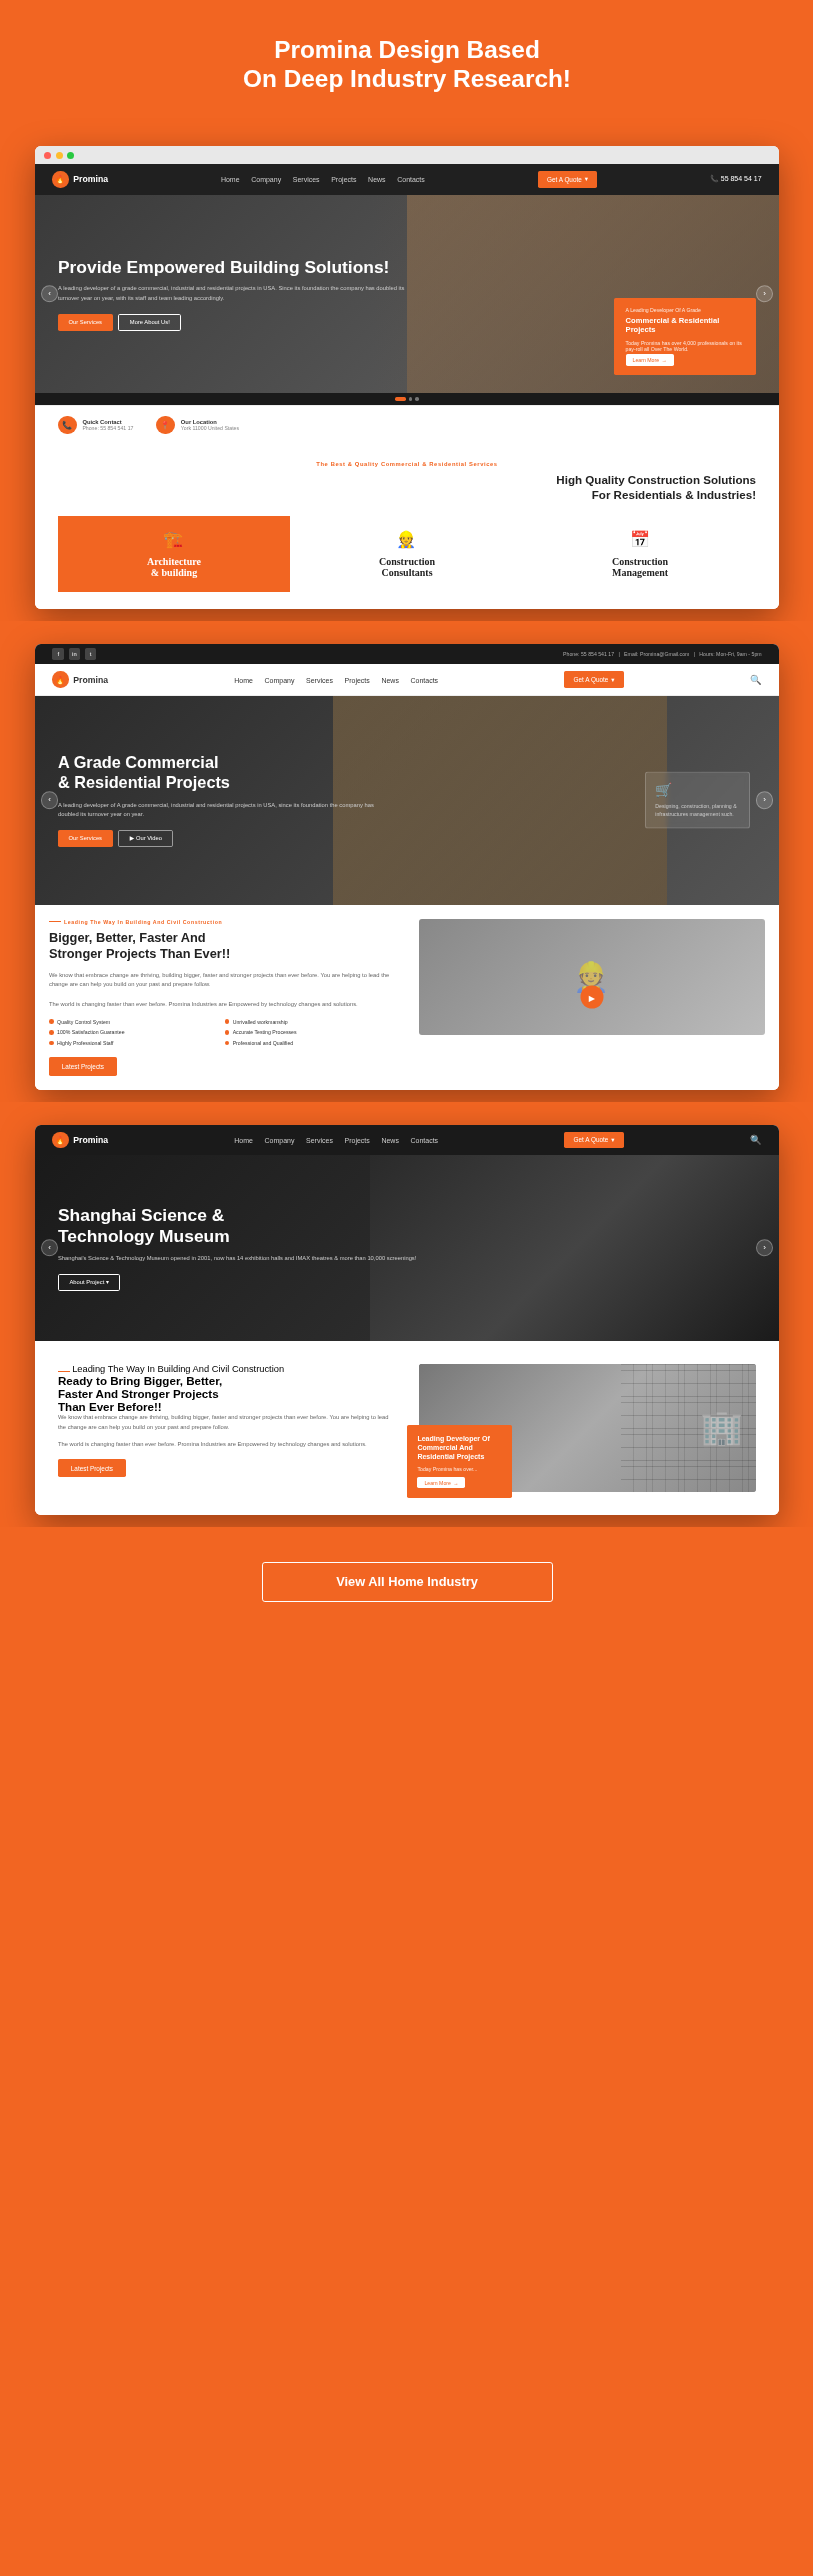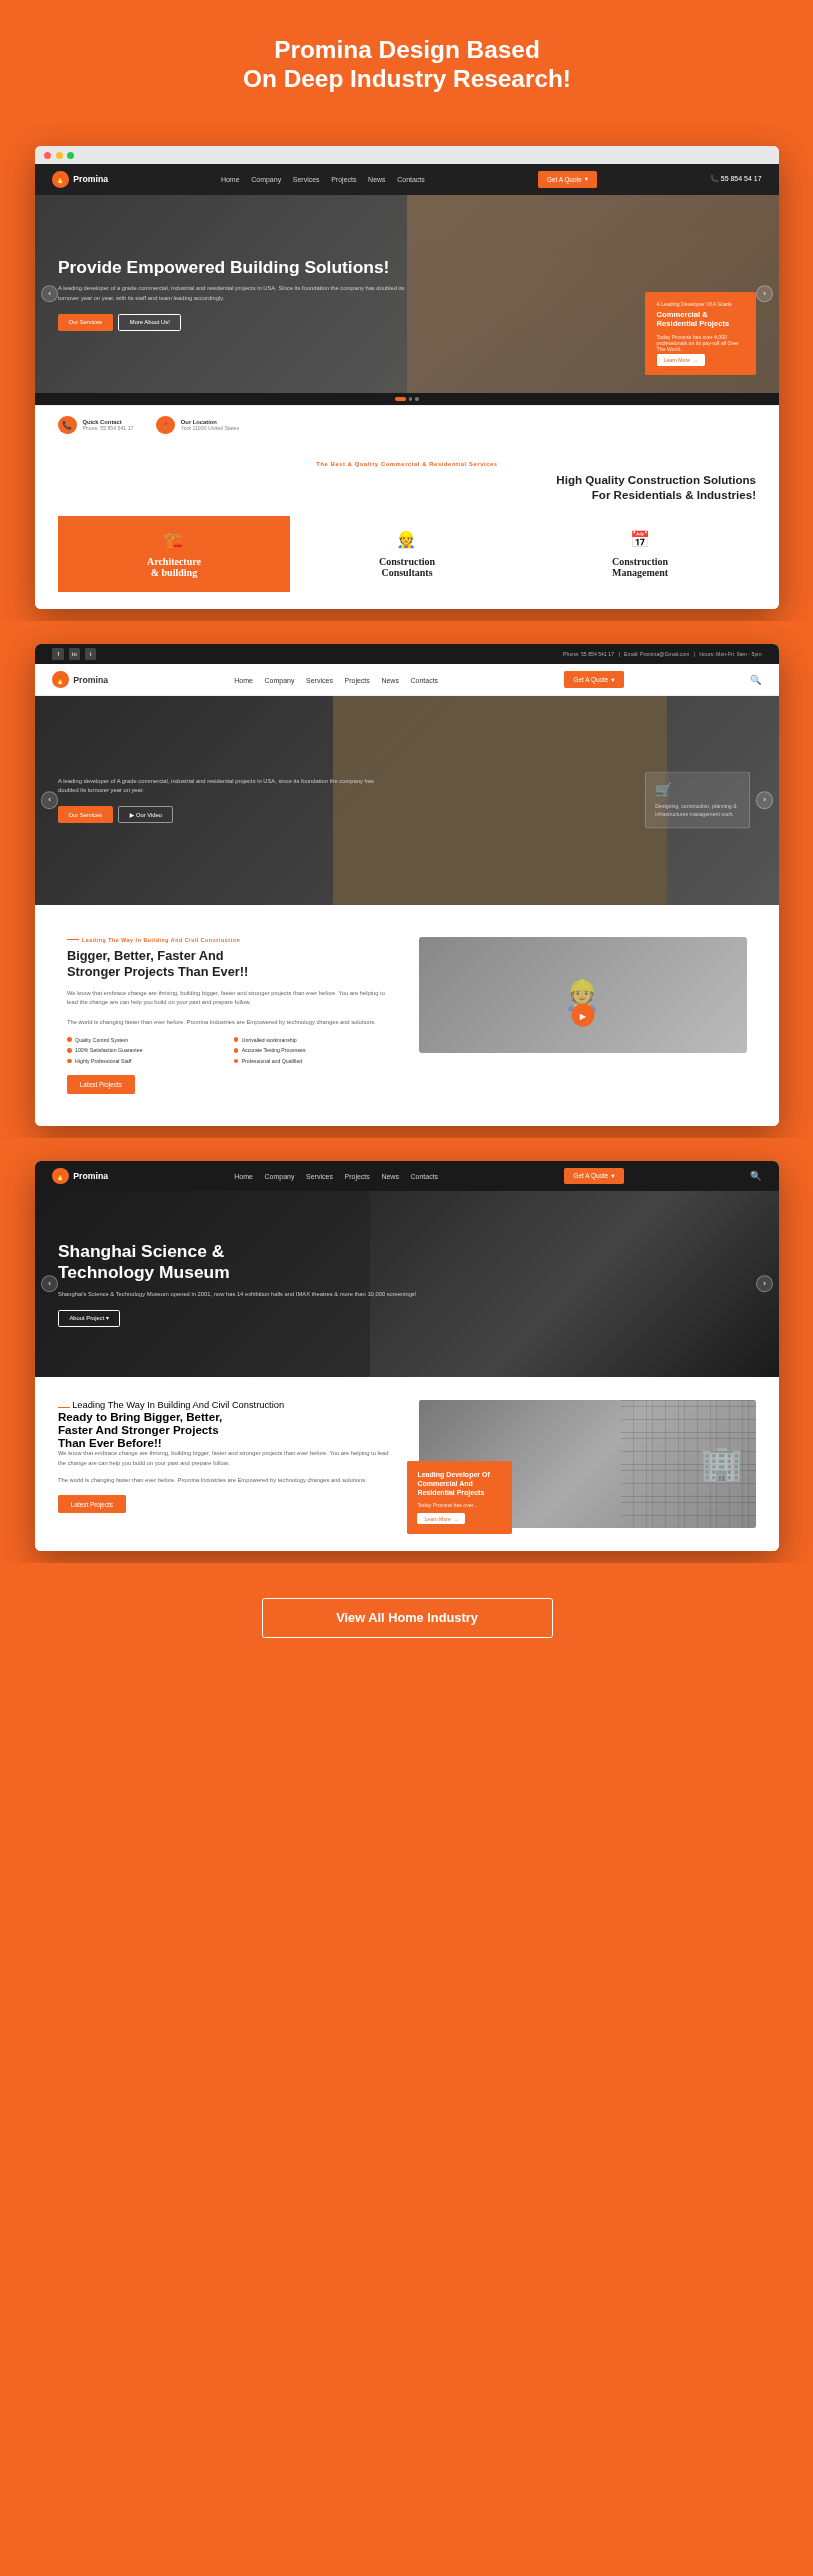--- a/index.html
+++ b/index.html
@@ -165,21 +165,21 @@
       font-size: 5.8px;
       cursor: pointer;
     }
     .layout1-hero-card {
       position: absolute;
       right: 23px;
       bottom: 17.4px;
       background: #f26522;
       color: #fff;
       padding: 9.3px 11.6px;
-      width: 111px;
+      width: 142px;
       border-radius: 1.7px;
       z-index: 3;
     }
     .layout1-hero-card p.small {
       font-size: 5.2px;
       opacity: 0.85;
       margin-bottom: 2.3px;
     }
     .layout1-hero-card h4 {
       font-size: 7.6px;
@@ -383,21 +383,21 @@
       font-size: 8.1px;
       cursor: pointer;
       z-index: 5;
     }
     .prev-btn { left: 5.8px; }
     .next-btn { right: 5.8px; }
 
     
     .layout2-content {
       background: #fff;
-      padding: 32px;
+      padding: 14px;
       display: flex;
       gap: 23px;
     }
     .layout2-left {
       flex: 1;
     }
     .layout2-left .eyebrow2 {
       color: #f26522;
       font-size: 5.2px;
       font-weight: 700;
@@ -781,20 +781,22 @@
       </button>
       <span style="color:#555; font-size:9.3px; cursor:pointer;">🔍</span>
     </div>
 
     <div class="layout2-hero">
       <div class="layout2-hero-bg">
         <div class="worker-shape2"></div>
       </div>
       <div class="prev-next-btn prev-btn">‹</div>
       <div class="layout2-hero-content">
+        <h2 style="white-space: pre-line;">A Grade Commercial
+&amp; Residential Projects</h2>
         <p>A leading developer of A grade commercial, industrial and residential projects in USA, since its foundation the company has doubled its turnover year on year.</p>
         <div class="hero-buttons">
           <button class="btn-primary">Our Services</button>
           <button class="btn-outline-white">
             <span>▶</span>
             <span>Our Video</span>
           </button>
         </div>
       </div>
       <div class="layout2-side-card">

